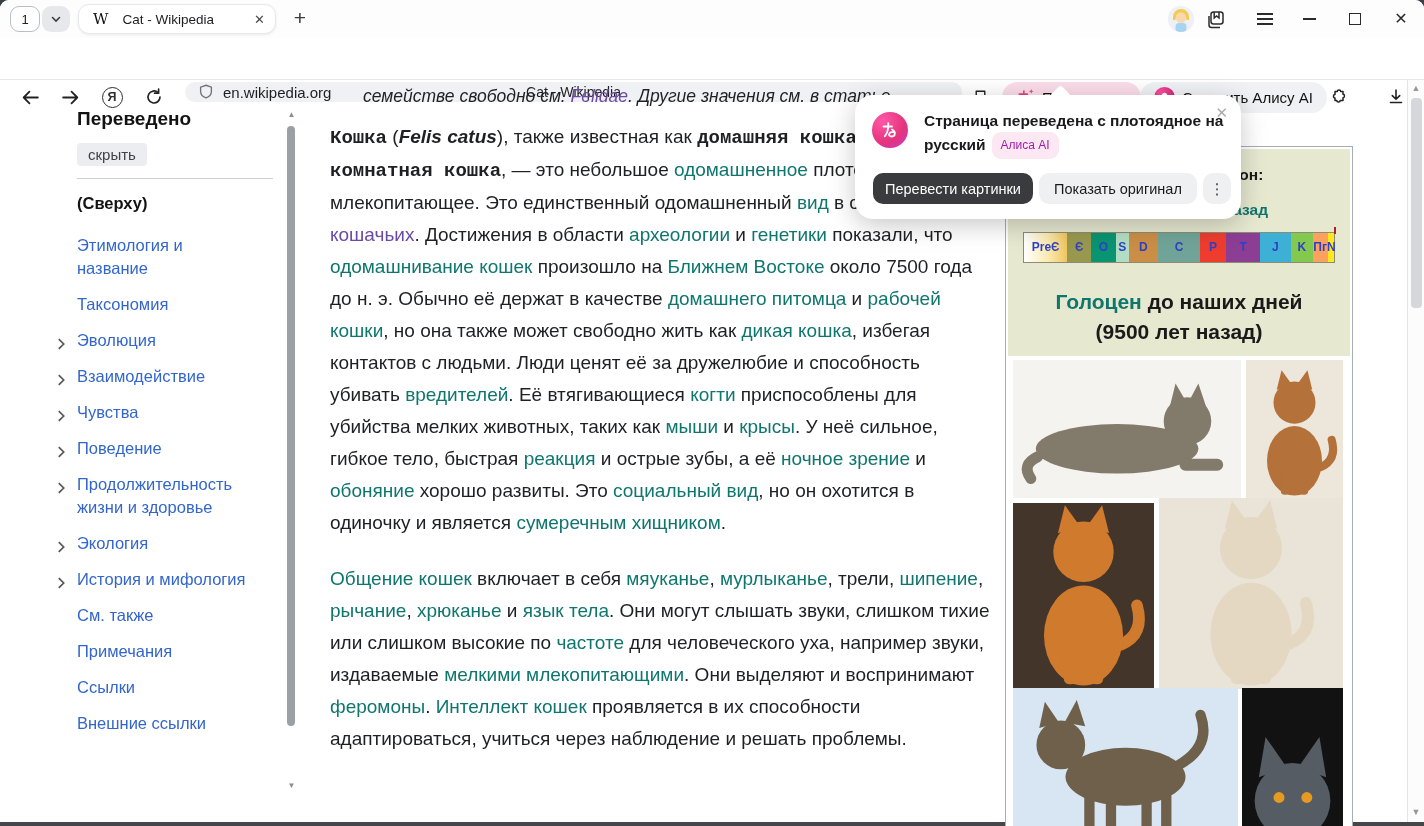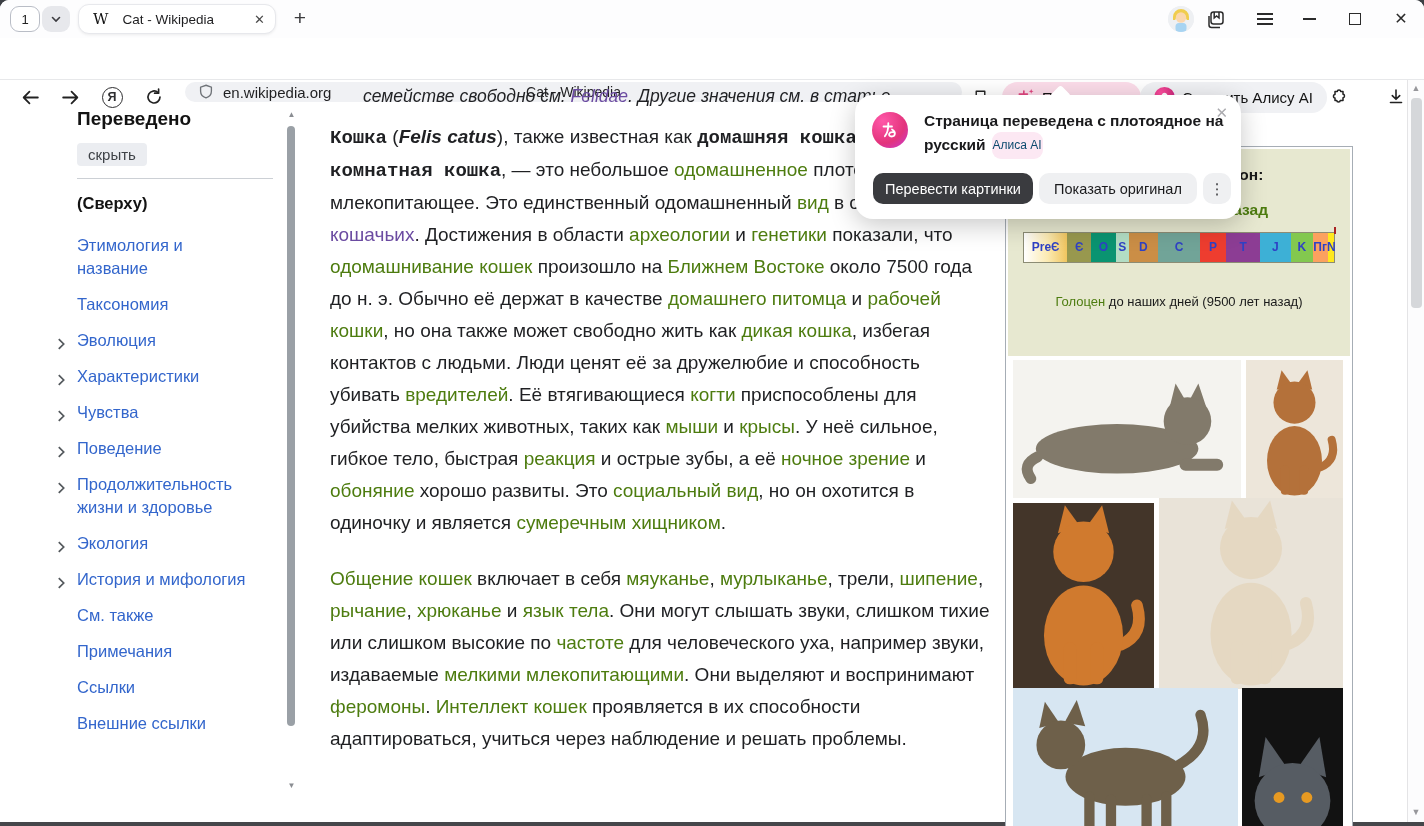--- a/index.html
+++ b/index.html
@@ -32,57 +32,57 @@
   .pill{position:absolute;top:44px;height:31px;border-radius:16px;display:flex;align-items:center;padding:0 14px;box-sizing:border-box;font-size:15px;color:#141414;gap:7px;white-space:nowrap;}
   .pill.pink{left:1002px;background:#fbdce9;}
   .pill.gray{left:1140px;background:#f0f1f4;}
   .alice-logo{width:21px;height:21px;border-radius:50%;background:radial-gradient(circle at 32% 28%,#ff4fa0,#d6307f 55%,#a82bd8);position:relative;}
   .alice-logo svg{position:absolute;left:0;top:0;}
   
   .popup{position:absolute;left:855px;top:95px;width:386px;height:124px;background:#fff;border-radius:18px;box-shadow:0 6px 26px rgba(0,0,0,.22);z-index:30;}
   .popup .arrow{position:absolute;left:198px;top:-7px;width:15px;height:15px;background:#fff;transform:rotate(45deg);border-radius:3px;}
   .popup .ticon{position:absolute;left:17px;top:17px;width:36px;height:36px;border-radius:50%;background:radial-gradient(circle at 30% 25%,#ff57a8,#e3347c 60%,#c73ad6);display:flex;align-items:center;justify-content:center;}
   .popup .ptitle{position:absolute;left:69px;top:14px;width:300px;font-size:15.5px;font-weight:700;color:#1a1a1c;line-height:23px;}
-  .badge{display:inline-block;background:#fce8f3;color:#0c4a6e;font-size:12px;font-weight:400;border-radius:9px;padding:2px 1px;margin-left:6px;vertical-align:1px;}
+  .badge{display:inline-block;background:#fce8f3;color:#a21caf;font-size:12px;font-weight:400;border-radius:9px;padding:2px 9px;margin-left:6px;vertical-align:1px;}
   .popup .pclose{position:absolute;right:13px;top:9px;font-size:15px;color:#ababaf;}
   .pbtn{position:absolute;top:78px;height:31px;border-radius:10px;display:flex;align-items:center;justify-content:center;font-size:14.5px;box-sizing:border-box;}
   .pbtn.dark{left:18px;width:160px;background:#3a3b3f;color:#fff;}
   .pbtn.light{left:184px;width:158px;background:#eff0f2;color:#1a1a1c;}
   .pbtn.kebab{left:348px;width:28px;background:#eff0f2;color:#3a3a3e;font-size:15px;}
   
   .toc{position:absolute;left:77px;top:108px;width:176px;}
   .toc-head{font-size:19px;font-weight:700;color:#131313;margin-bottom:13px;}
   .toc-hide{display:inline-block;background:#ebedf1;border-radius:4px;padding:3px 11px;font-size:15px;color:#3e4247;}
   .toc-div{width:196px;height:1px;background:#ccd0d5;margin:12px 0 13px 0;}
   .toc-item{position:relative;margin-bottom:13px;font-size:16.5px;line-height:23px;color:#3366cc;}
   .toc-item.toc-top{color:#131313;font-weight:700;margin-bottom:19px;}
   .toc-chev{position:absolute;left:-21px;top:4px;}
   .vscroll{position:absolute;width:11px;display:flex;flex-direction:column;align-items:center;font-size:8px;color:#8a8d92;}
   .vthumb{width:8px;border-radius:4px;background:#9aa0a6;position:absolute;left:1px;}
   
   .article{position:absolute;left:330px;top:86px;width:662px;color:#1f2023;}
   .hatnote{padding-left:33px;font-size:17.5px;font-style:italic;white-space:nowrap;overflow:hidden;}
   .para{font-size:19px;line-height:32px;margin-top:14px;}
   .para.p2{margin-top:24px;}
-  .lk{color:#4d7c0f;}
+  .lk{color:#0f766e;}
   .vlk{color:#6b4ba1;}
   .b{font-weight:700;font-family:Liberation Mono, monospace;}
   .bi{font-weight:700;font-style:italic;}
   .i{font-style:italic;}
   
   .infobox{position:absolute;left:1005px;top:146px;width:348px;height:702px;background:#fff;border:1px solid #a6adb5;box-sizing:border-box;z-index:5;}
   .ib-olive{position:absolute;left:2px;top:2px;width:342px;height:207px;background:#e7e8d0;text-align:center;}
   .ib-timelabel{margin-top:17px;font-size:15.5px;font-weight:700;color:#1a1a1a;}
   .ib-timeval{margin-top:17px;font-size:15.5px;font-weight:700;color:#1a1a1a;}
   .ib-timeval .lk{font-weight:700;}
   .tscale{position:relative;width:310px;height:29px;margin:13px auto 0 auto;border:1px solid #8c8c74;box-sizing:content-box;display:flex;background:#fff;}
   .tseg{position:relative;height:29px;}
   .tseg span{position:absolute;left:0;right:0;top:0;line-height:29px;font-size:12px;font-weight:700;color:#2f41c5;text-align:center;white-space:nowrap;z-index:2;}
   .ttick{position:absolute;right:-2px;top:-6px;width:2px;height:7px;background:#a22;}
-  .ib-holo{margin:24px auto 0 auto;width:300px;font-size:13px;font-weight:400;line-height:30px;color:#1a1a1a;}
+  .ib-holo{margin:24px auto 0 auto;width:300px;font-size:21px;font-weight:700;line-height:30px;color:#1a1a1a;}
   .photo{position:absolute;overflow:hidden;}
   .photo svg{display:block;width:100%;height:100%;}
   
   .bottomstrip{position:absolute;left:0;top:822px;width:1424px;height:4px;background:#45464a;}
   .pagescroll{position:absolute;right:0;top:80px;width:17px;height:742px;background:#fcfcfd;border-left:1px solid #e4e4e6;box-sizing:border-box;}
   .pagescroll .arr{position:absolute;left:0;width:16px;text-align:center;font-size:9px;color:#97979b;}
   .pagescroll .vthumb{background:#d5d7da;width:11px;left:3px;}
 </style>
 </head>
 <body>
@@ -208,21 +208,21 @@
     <div class="toc-div"></div>
     <div>
         <div class="toc-item toc-top"><span>(Сверху)</span></div>
         <div class="toc-item"><span>Этимология и название</span></div>
         <div class="toc-item"><span>Таксономия</span></div>
         <div class="toc-item"><span class="toc-chev"><svg width="11" height="12" viewBox="0 0 10 11">
               <path d="M2.5 1l4.5 4.5L2.5 10" fill="none" stroke="#54595d" stroke-width="1.6"></path>
             </svg></span><span>Эволюция</span></div>
         <div class="toc-item"><span class="toc-chev"><svg width="11" height="12" viewBox="0 0 10 11">
               <path d="M2.5 1l4.5 4.5L2.5 10" fill="none" stroke="#54595d" stroke-width="1.6"></path>
-            </svg></span><span>Характеристики</span></div>
+            </svg></span><span>Взаимодействие</span></div>
         <div class="toc-item"><span class="toc-chev"><svg width="11" height="12" viewBox="0 0 10 11">
               <path d="M2.5 1l4.5 4.5L2.5 10" fill="none" stroke="#54595d" stroke-width="1.6"></path>
             </svg></span><span>Чувства</span></div>
         <div class="toc-item"><span class="toc-chev"><svg width="11" height="12" viewBox="0 0 10 11">
               <path d="M2.5 1l4.5 4.5L2.5 10" fill="none" stroke="#54595d" stroke-width="1.6"></path>
             </svg></span><span>Поведение</span></div>
         <div class="toc-item"><span class="toc-chev"><svg width="11" height="12" viewBox="0 0 10 11">
               <path d="M2.5 1l4.5 4.5L2.5 10" fill="none" stroke="#54595d" stroke-width="1.6"></path>
             </svg></span><span>Продолжительность жизни и здоровье</span></div>
         <div class="toc-item"><span class="toc-chev"><svg width="11" height="12" viewBox="0 0 10 11">

